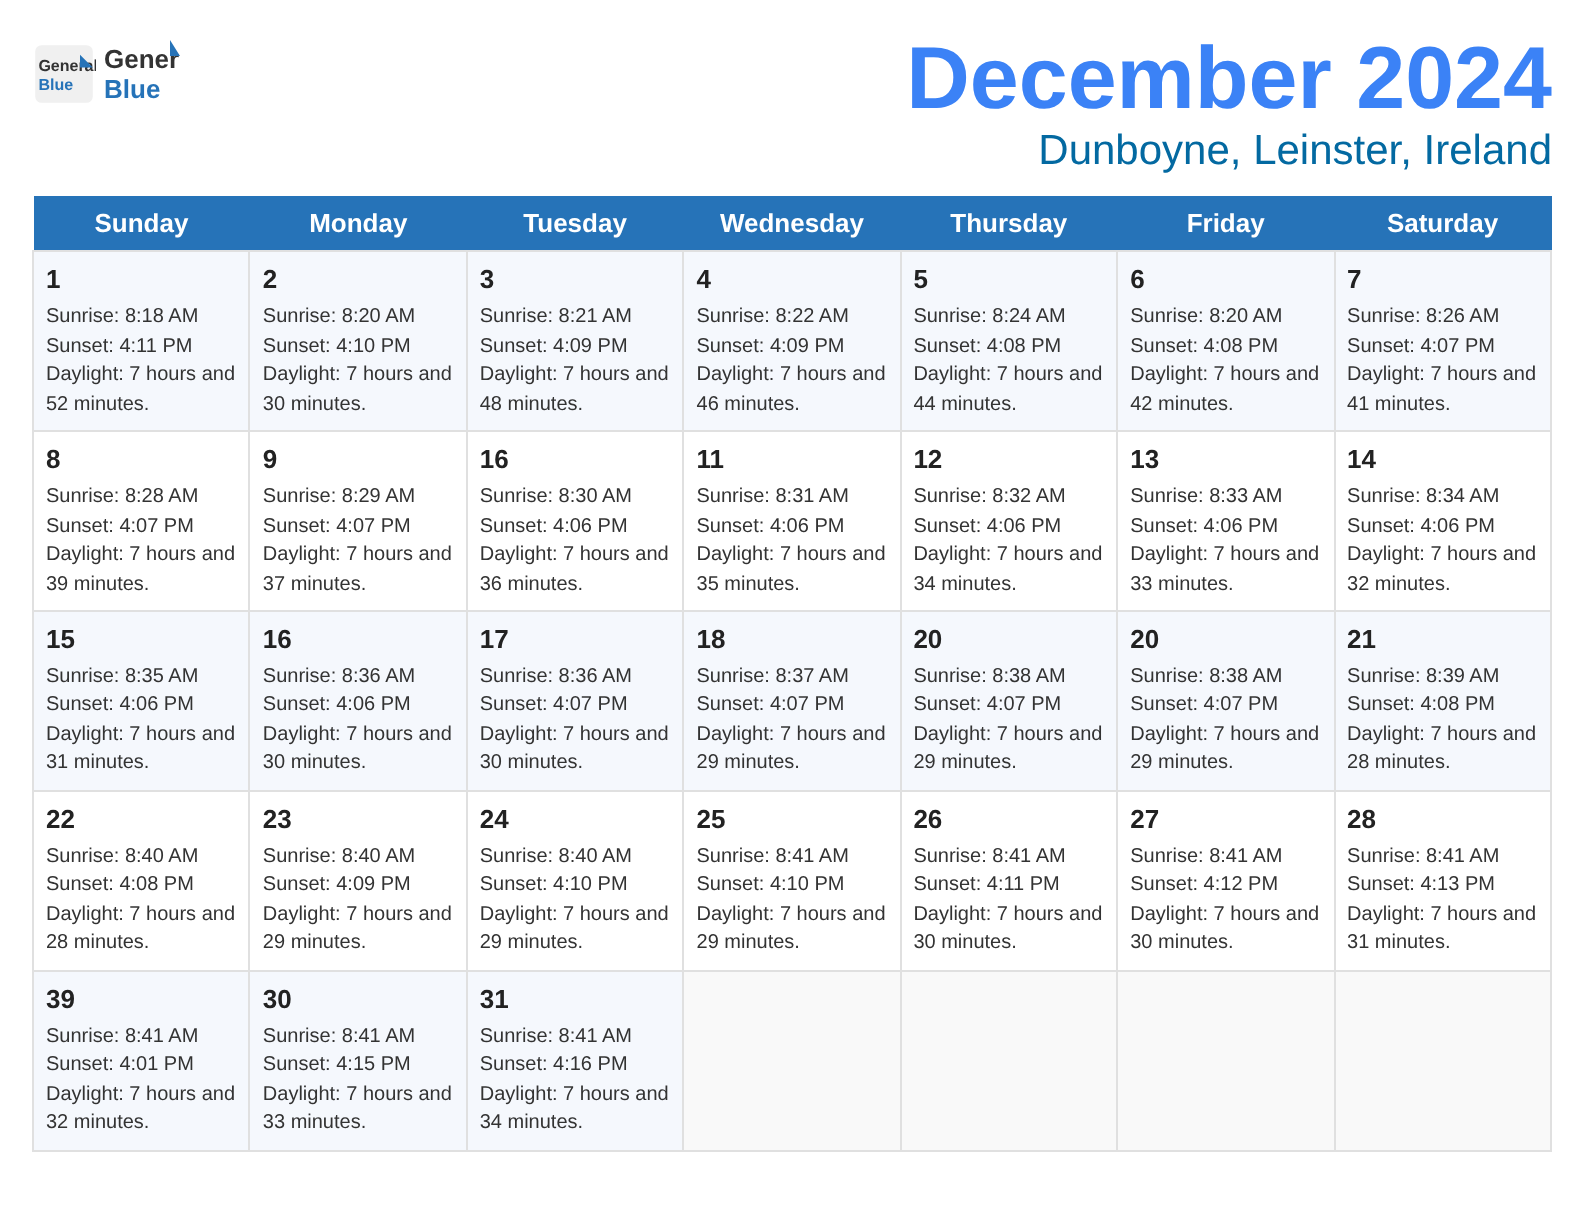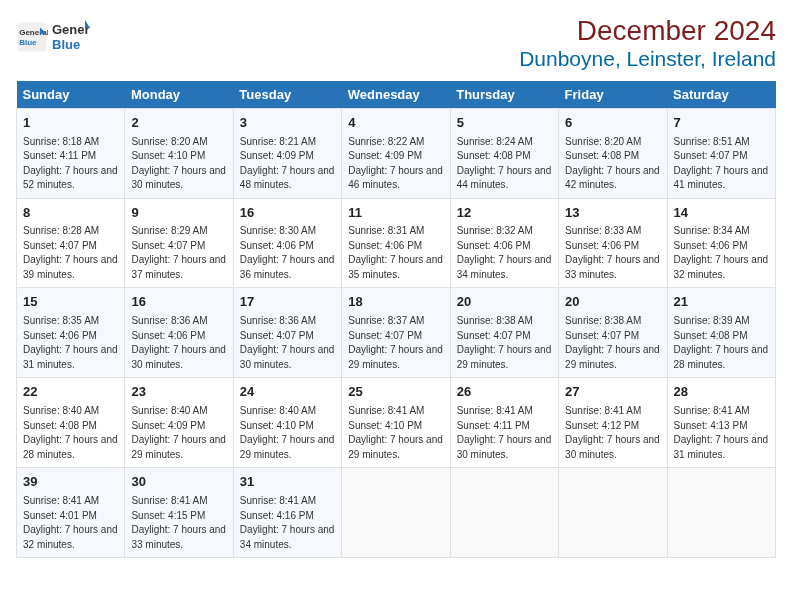--- a/index.html
+++ b/index.html
@@ -20,38 +20,38 @@
       display: flex;
       align-items: center;
     }
     .logo-icon {
       width: 32px;
       height: 32px;
       margin-right: 4px;
     }
     .title-block { text-align: right; }
     .month-title {
-      font-size: 28px;
-      font-weight: 400;
-      color: #7f1d1d;
+      font-size: 44px;
+      font-weight: 700;
+      color: #3b82f6;
       line-height: 1.1;
     }
     .location {
       font-size: 21px;
       color: #0369a1;
     }
     table {
       width: 100%;
       border-collapse: collapse;
       table-layout: fixed;
     }
     thead tr th {
       background-color: #2673b8;
       color: #fff;
-      text-align: left;
+      text-align: center;
       padding: 6px 6px;
       font-size: 13px;
       font-weight: bold;
     }
     tbody tr td {
       vertical-align: top;
       padding: 5px 6px;
       font-size: 10px;
       color: #333;
       border: 1px solid #e0e0e0;
@@ -110,21 +110,21 @@
       </tr>
   </thead>
   <tbody id="calendar-body">
   <tr>
         <td><span class="day-num">1</span><span>Sunrise: 8:18 AM</span><br><span>Sunset: 4:11 PM</span><br><span>Daylight: 7 hours and 52 minutes.</span></td>
         <td><span class="day-num">2</span><span>Sunrise: 8:20 AM</span><br><span>Sunset: 4:10 PM</span><br><span>Daylight: 7 hours and 30 minutes.</span></td>
         <td><span class="day-num">3</span><span>Sunrise: 8:21 AM</span><br><span>Sunset: 4:09 PM</span><br><span>Daylight: 7 hours and 48 minutes.</span></td>
         <td><span class="day-num">4</span><span>Sunrise: 8:22 AM</span><br><span>Sunset: 4:09 PM</span><br><span>Daylight: 7 hours and 46 minutes.</span></td>
         <td><span class="day-num">5</span><span>Sunrise: 8:24 AM</span><br><span>Sunset: 4:08 PM</span><br><span>Daylight: 7 hours and 44 minutes.</span></td>
         <td><span class="day-num">6</span><span>Sunrise: 8:20 AM</span><br><span>Sunset: 4:08 PM</span><br><span>Daylight: 7 hours and 42 minutes.</span></td>
-        <td><span class="day-num">7</span><span>Sunrise: 8:51 AM</span><br><span>Sunset: 4:07 PM</span><br><span>Daylight: 7 hours and 41 minutes.</span></td>
+        <td><span class="day-num">7</span><span>Sunrise: 8:26 AM</span><br><span>Sunset: 4:07 PM</span><br><span>Daylight: 7 hours and 41 minutes.</span></td>
       </tr>
       <tr>
         <td><span class="day-num">8</span><span>Sunrise: 8:28 AM</span><br><span>Sunset: 4:07 PM</span><br><span>Daylight: 7 hours and 39 minutes.</span></td>
         <td><span class="day-num">9</span><span>Sunrise: 8:29 AM</span><br><span>Sunset: 4:07 PM</span><br><span>Daylight: 7 hours and 37 minutes.</span></td>
         <td><span class="day-num">16</span><span>Sunrise: 8:30 AM</span><br><span>Sunset: 4:06 PM</span><br><span>Daylight: 7 hours and 36 minutes.</span></td>
         <td><span class="day-num">11</span><span>Sunrise: 8:31 AM</span><br><span>Sunset: 4:06 PM</span><br><span>Daylight: 7 hours and 35 minutes.</span></td>
         <td><span class="day-num">12</span><span>Sunrise: 8:32 AM</span><br><span>Sunset: 4:06 PM</span><br><span>Daylight: 7 hours and 34 minutes.</span></td>
         <td><span class="day-num">13</span><span>Sunrise: 8:33 AM</span><br><span>Sunset: 4:06 PM</span><br><span>Daylight: 7 hours and 33 minutes.</span></td>
         <td><span class="day-num">14</span><span>Sunrise: 8:34 AM</span><br><span>Sunset: 4:06 PM</span><br><span>Daylight: 7 hours and 32 minutes.</span></td>
       </tr>

